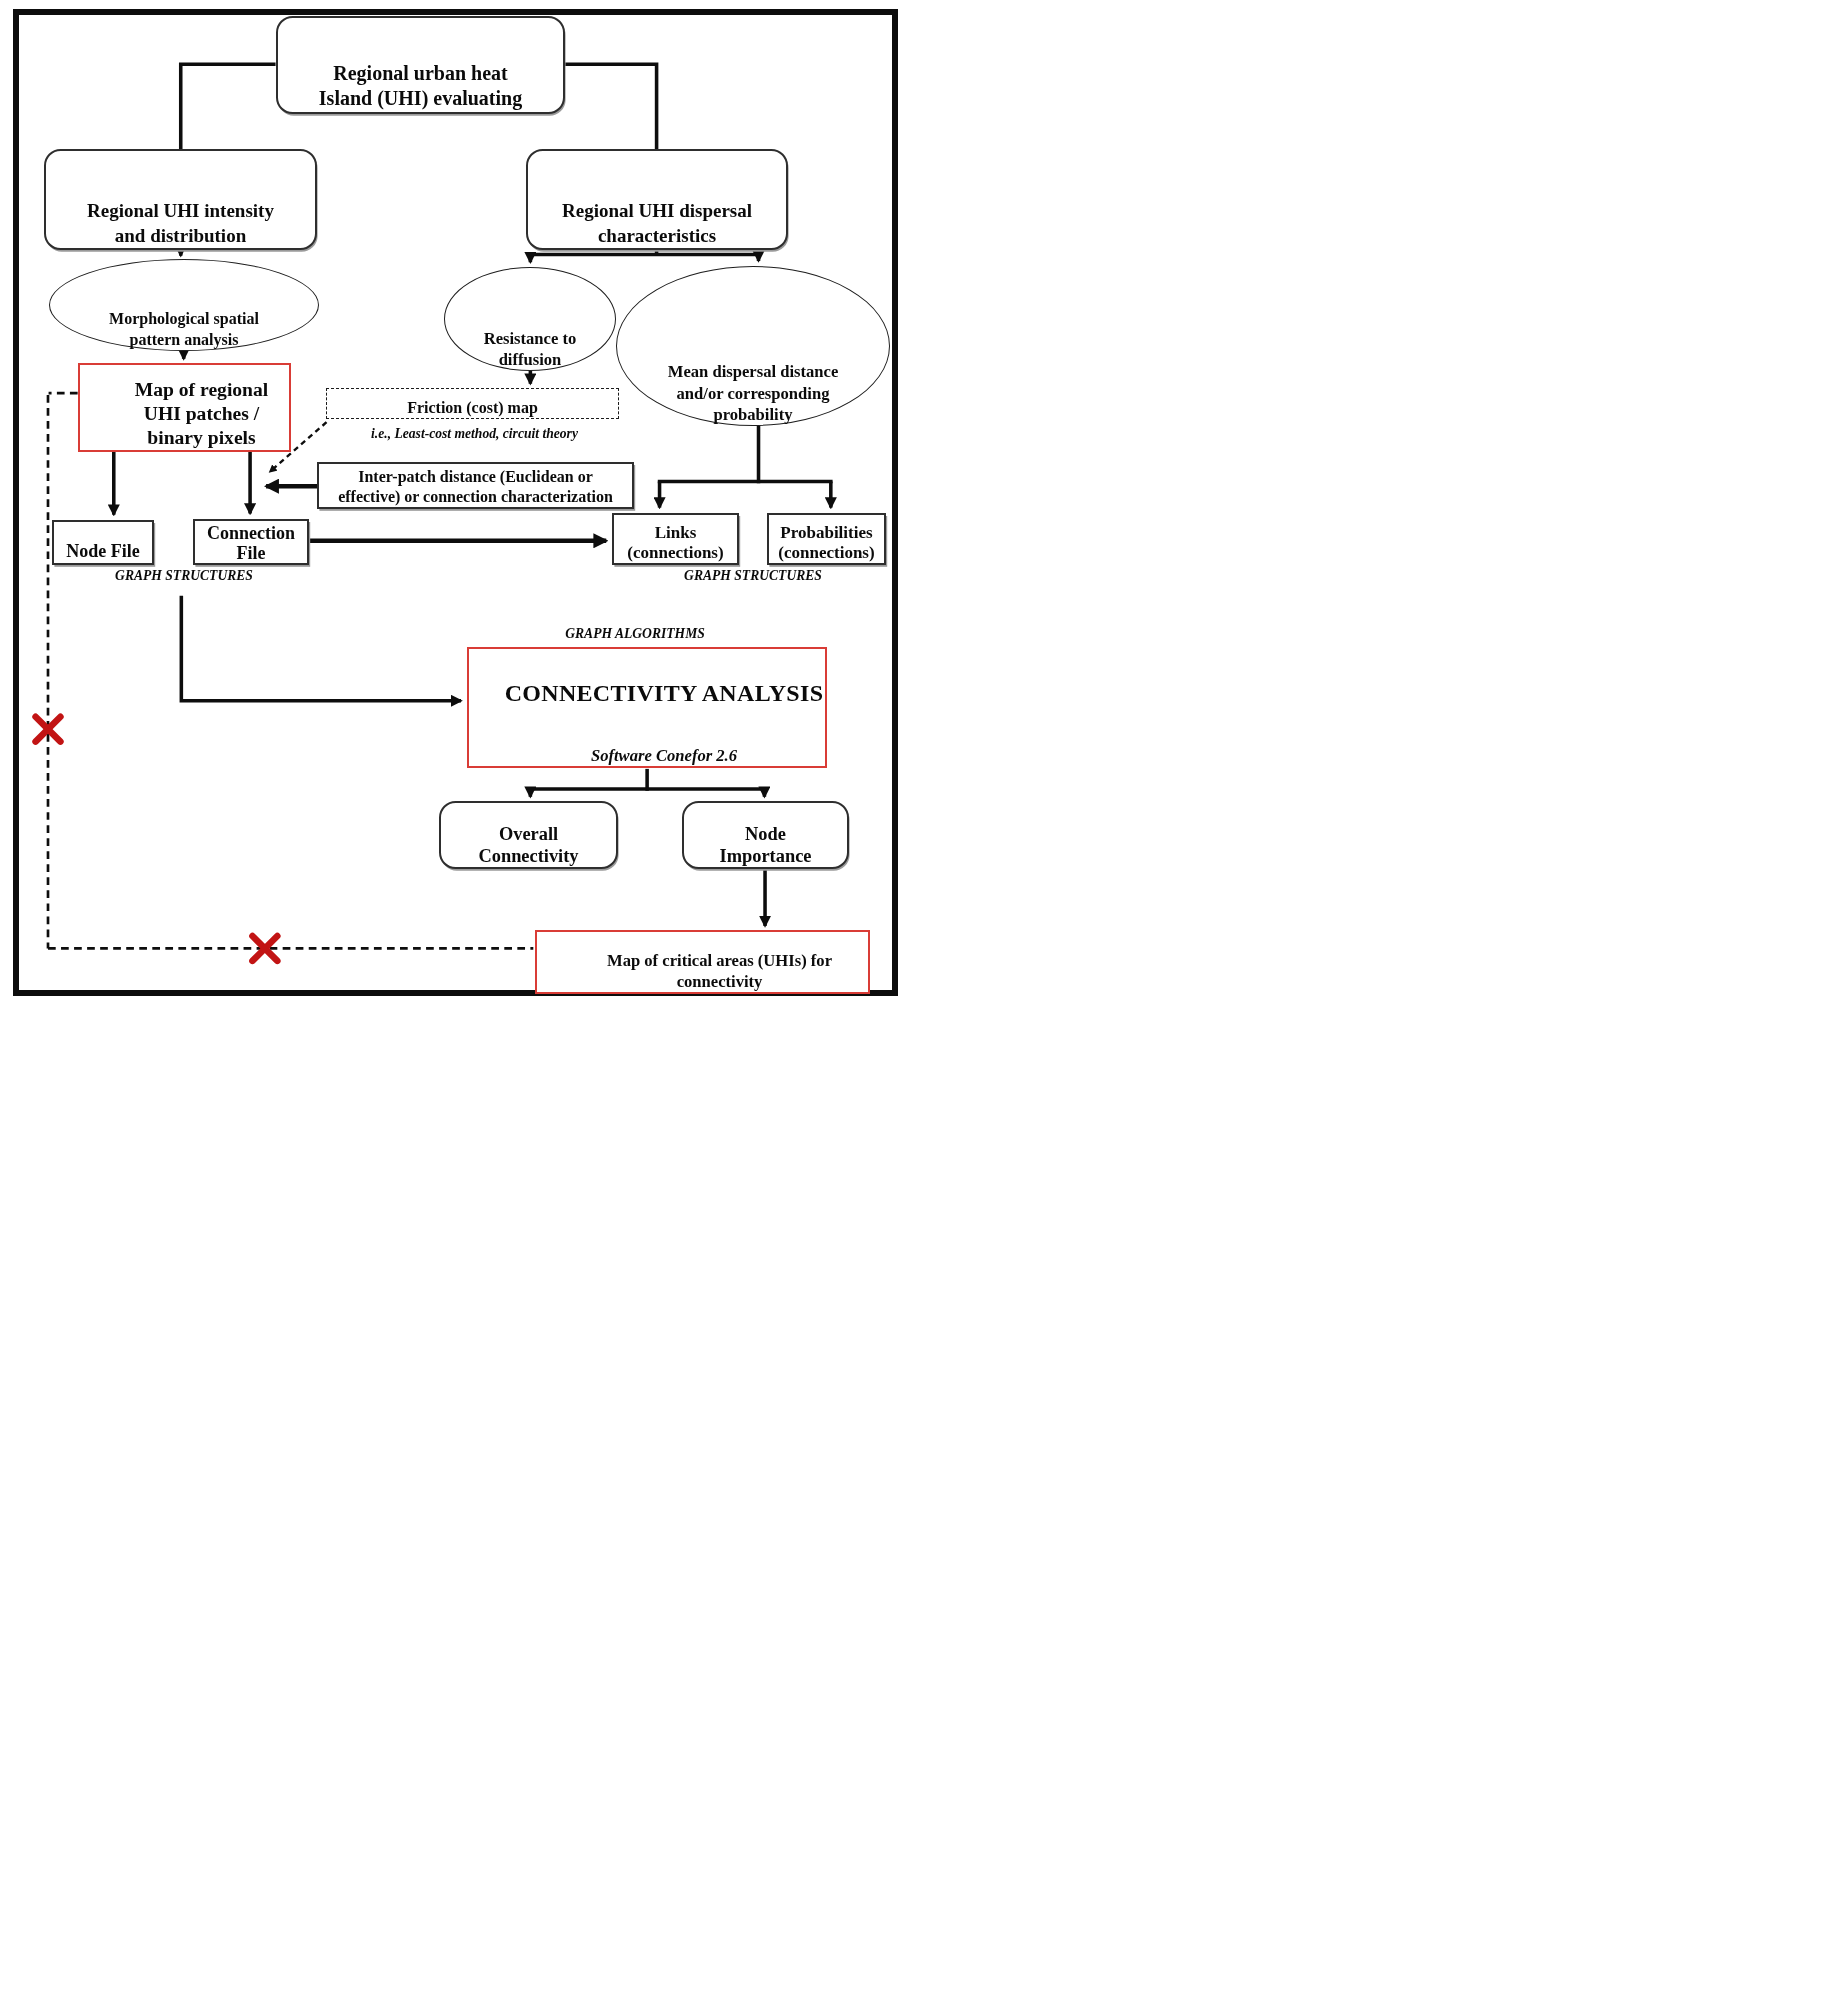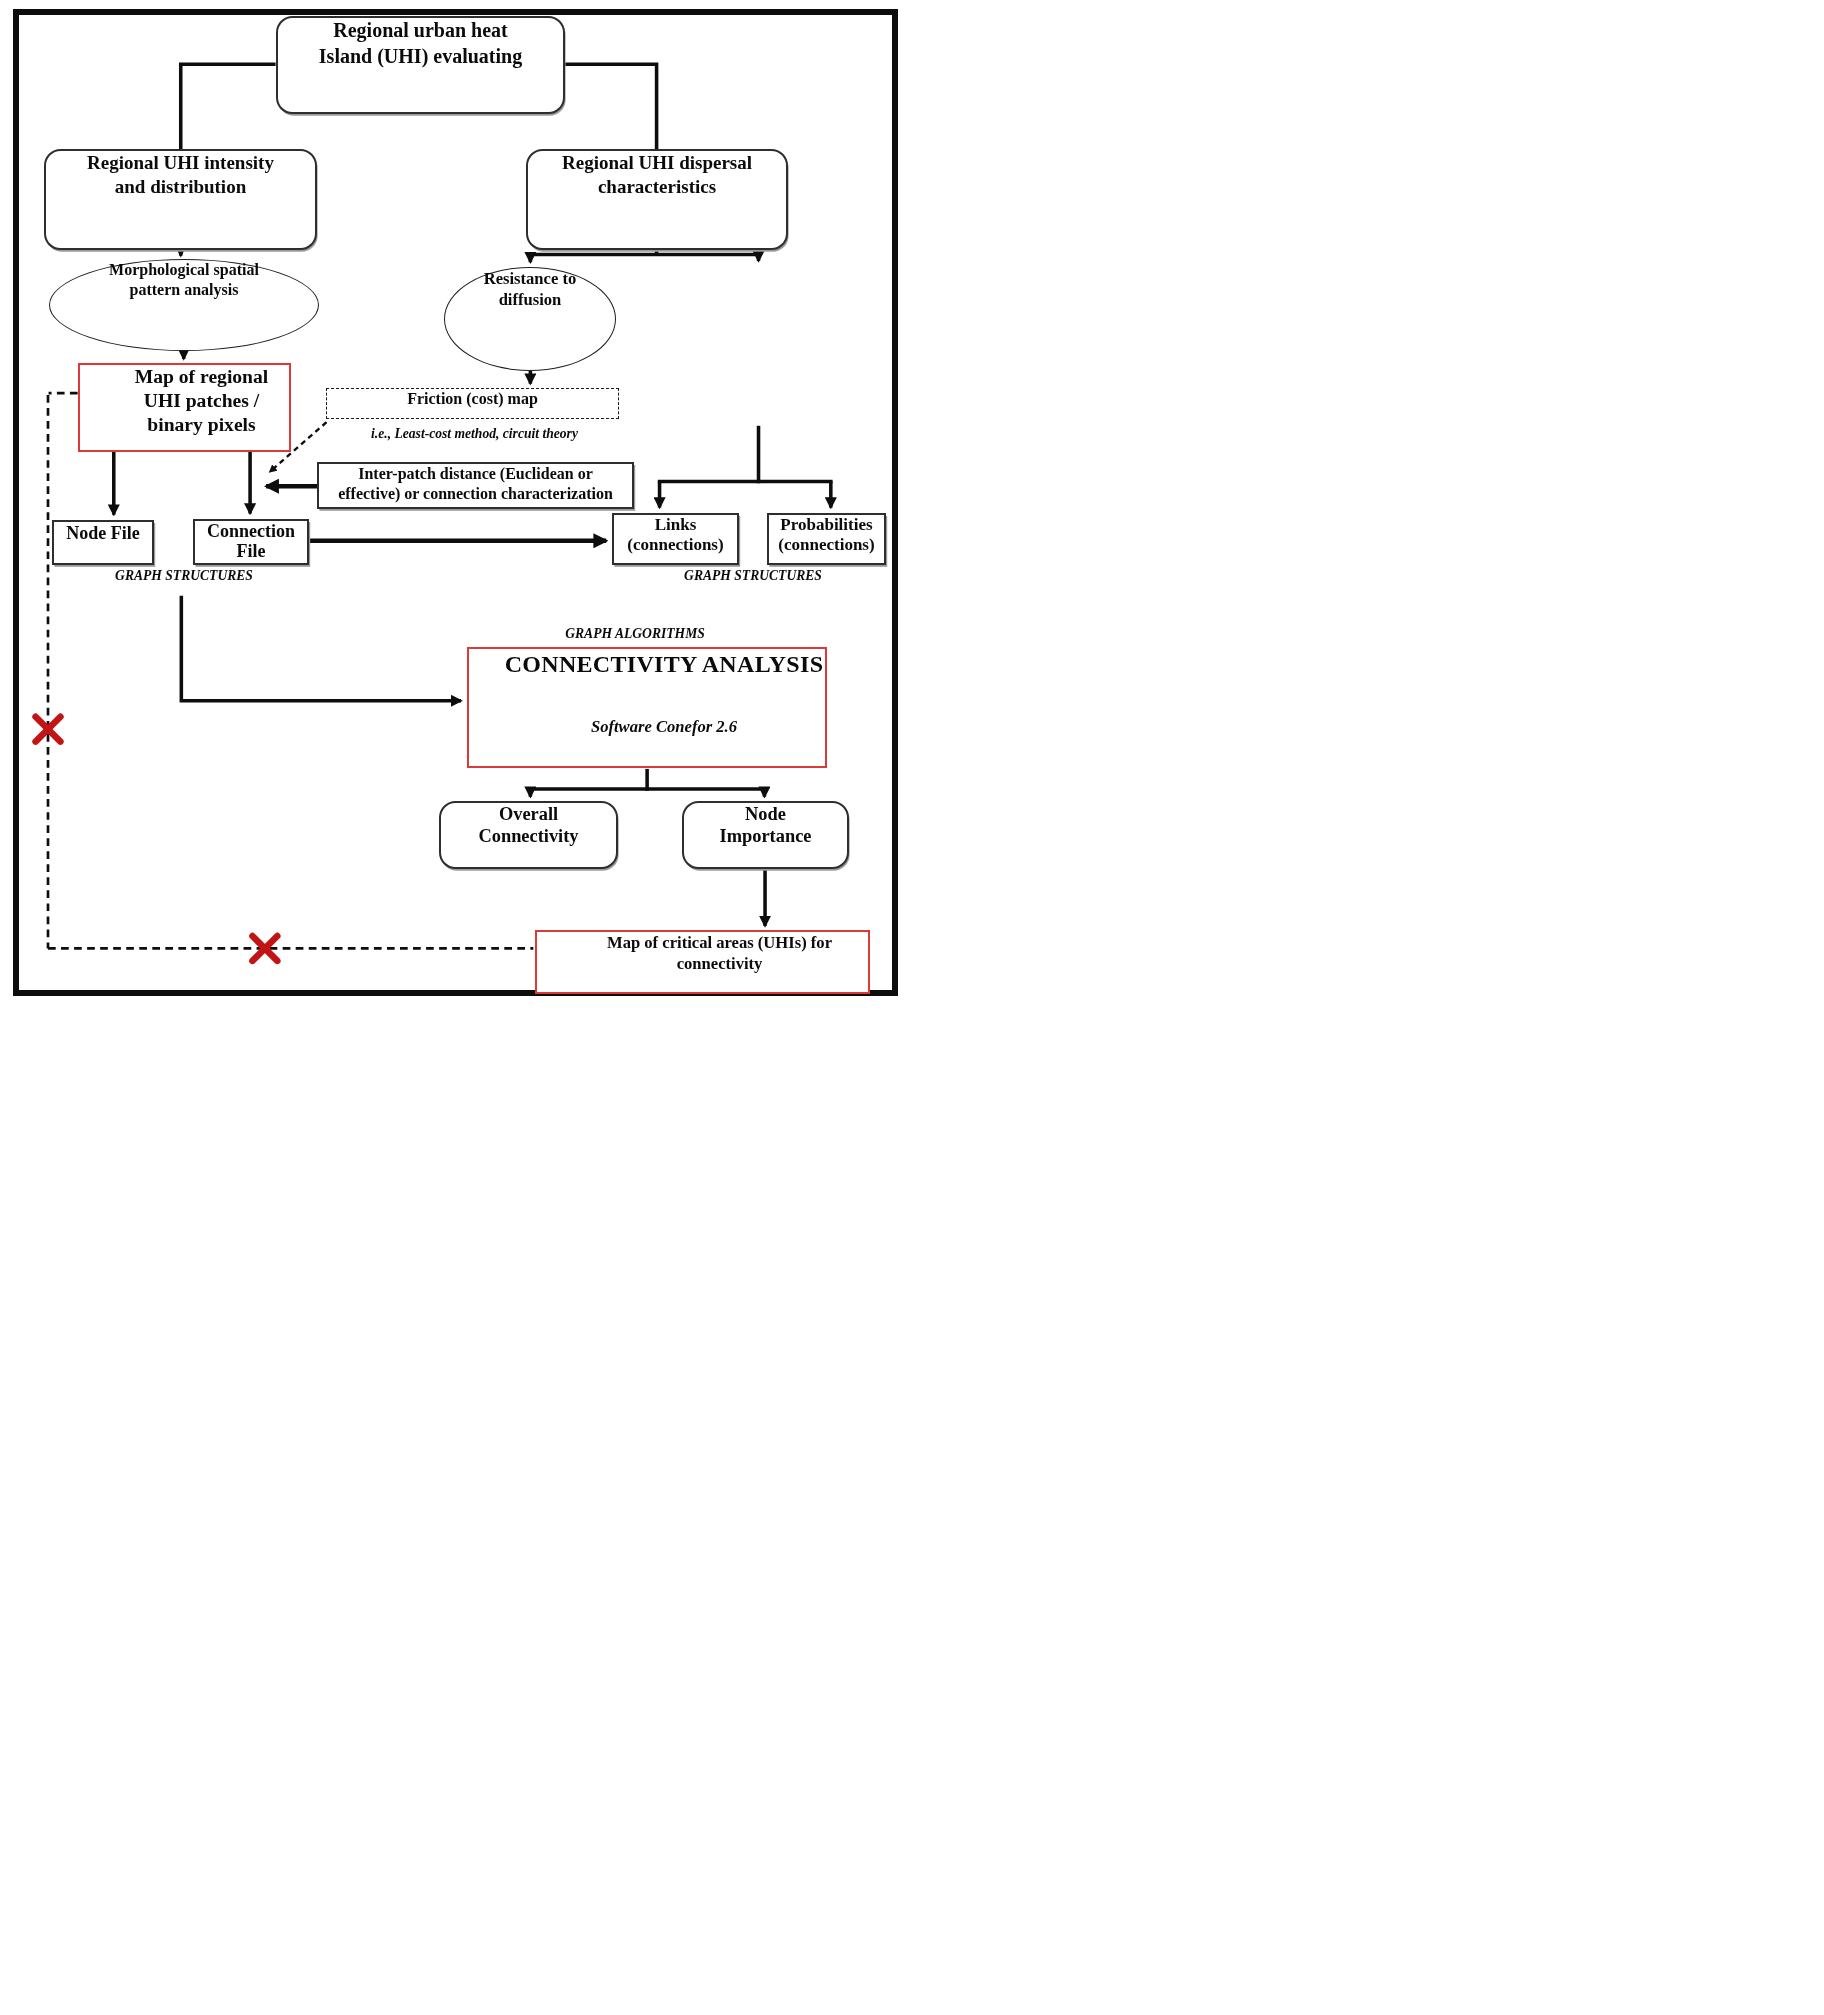--- a/index.html
+++ b/index.html
@@ -9,21 +9,21 @@
     background:#ffffff;
     font-family:"Liberation Serif","DejaVu Serif",serif;
     overflow:hidden;
   }
   .frame{
     position:absolute;left:13px;top:9px;width:873px;height:975px;
     border:6.5px solid #0d0d0d;background:transparent;
   }
   svg.connectors{position:absolute;left:0;top:0;width:912px;height:1008px;}
   .node{
-    position:absolute;display:flex;align-items:center;justify-content:flex-start;
+    position:absolute;display:flex;align-items:center;justify-content:flex-end;
     flex-direction:column;text-align:center;font-weight:bold;color:#0b0b0b;
     white-space:pre-line;line-height:1.28;box-sizing:border-box;background:#ffffff;
   }
   .rounded{border:2.4px solid #2e2e2e;border-radius:16.6px;box-shadow:1.2px 2.4px 0 -0.6px #9a9a9a;}
   .rect{border:2.4px solid #2e2e2e;box-shadow:1.8px 2.4px 0 -0.6px #9a9a9a;}
   .ellipse{border:1.8px solid #1f1f1f;border-radius:50%;}
   .redbox{border:2.4px solid #d93c36;padding-left:34px;}
   .dashedbox{border:1.8px dashed #1c1c1c;}
   .caption{
     position:absolute;text-align:center;font-weight:bold;font-style:italic;
@@ -138,20 +138,25 @@
   <div class="node ellipse" id="n-morph">
     <span>Morphological spatial
 pattern analysis</span>
   </div>
 
   <div class="node ellipse" id="n-resistance">
     <span>Resistance to
 diffusion</span>
   </div>
 
+  <div class="node ellipse" id="n-meandisp">
+    <span>Mean dispersal distance
+and/or corresponding
+probability</span>
+  </div>
 
   <div class="node redbox" id="n-mapbox">
     <span>Map of regional
 UHI patches /
 binary pixels</span>
   </div>
 
   <div class="node dashedbox" id="n-friction">
     <span>Friction (cost) map</span>
   </div>

